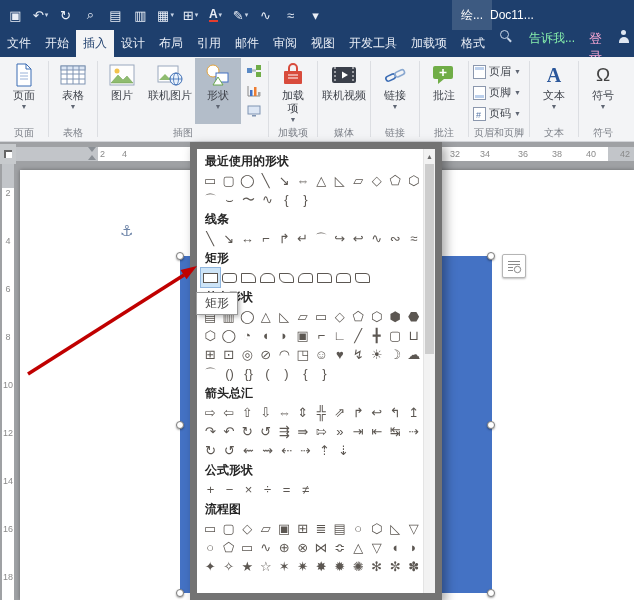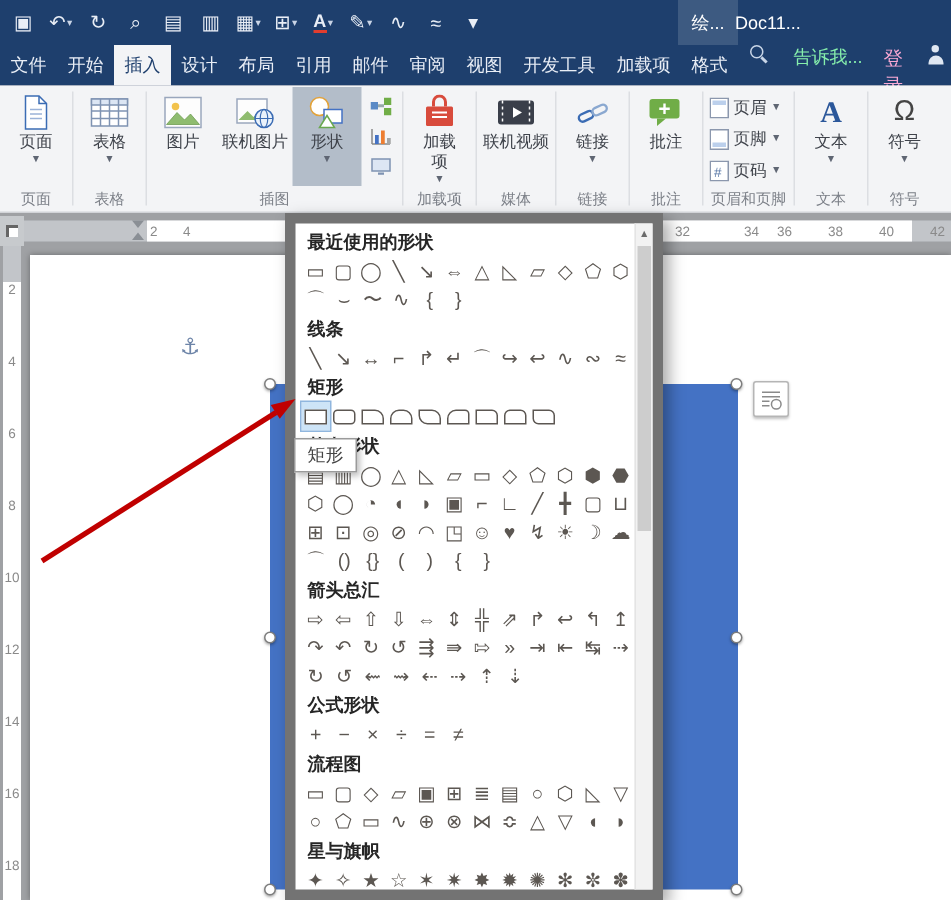--- a/index.html
+++ b/index.html
@@ -416,21 +416,21 @@
       <span class="tabsel"></span>
     </div>
   <div class="hruler">
     <div class="hband"></div>
     <div class="hwhite"></div>
     <span class="indent-top"></span>
     <span class="indent-bot"></span>
   <span class="rnum" style="left: 84px;">2</span>
       <span class="rnum" style="left: 106px;">4</span>
       <span class="rnum" style="left: 434px;">32</span>
-      <span class="rnum" style="left: 480px; text-align: right;">34</span>
+      <span class="rnum" style="left: 464px; text-align: right;">34</span>
       <span class="rnum" style="left: 502px;">36</span>
       <span class="rnum" style="left: 536px;">38</span>
       <span class="rnum" style="left: 570px; text-align: right;">40</span>
       <span class="rnum" style="left: 604px;">42</span>
     </div>
   <div class="vruler">
     <div class="vband"></div>
     <div class="vdark"></div>
   <span class="vnum" style="top: 24px;">2</span>
       <span class="vnum" style="top: 72px;">4</span>
@@ -654,21 +654,20 @@
           <span class="shape-cell">∿</span>
           <span class="shape-cell">⊕</span>
           <span class="shape-cell">⊗</span>
           <span class="shape-cell">⋈</span>
           <span class="shape-cell">≎</span>
           <span class="shape-cell">△</span>
           <span class="shape-cell">▽</span>
           <span class="shape-cell">◖</span>
           <span class="shape-cell">◗</span>
         </div>
-        <div class="sec-title">星与旗帜</div>
         <div class="sec-row">
           <span class="shape-cell">✦</span>
           <span class="shape-cell">✧</span>
           <span class="shape-cell">★</span>
           <span class="shape-cell">☆</span>
           <span class="shape-cell">✶</span>
           <span class="shape-cell">✷</span>
           <span class="shape-cell">✸</span>
           <span class="shape-cell">✹</span>
           <span class="shape-cell">✺</span>

